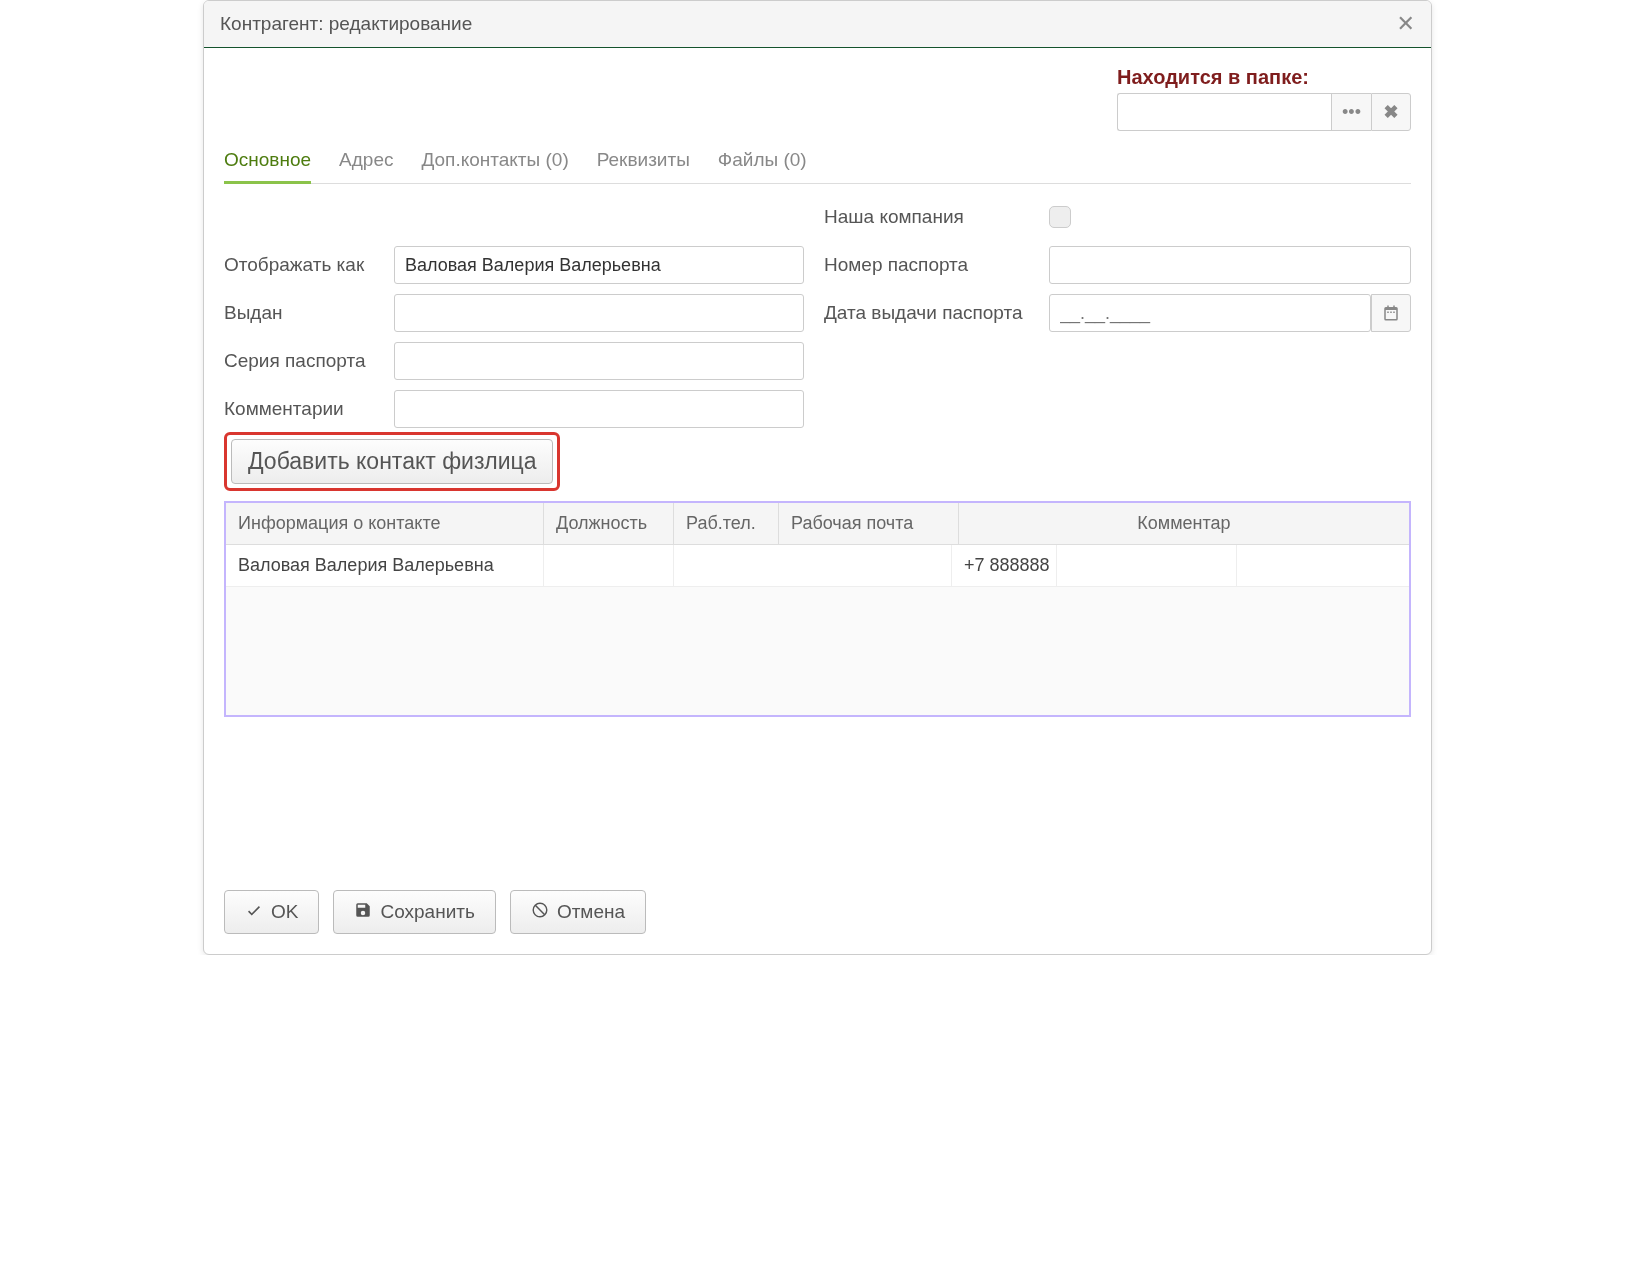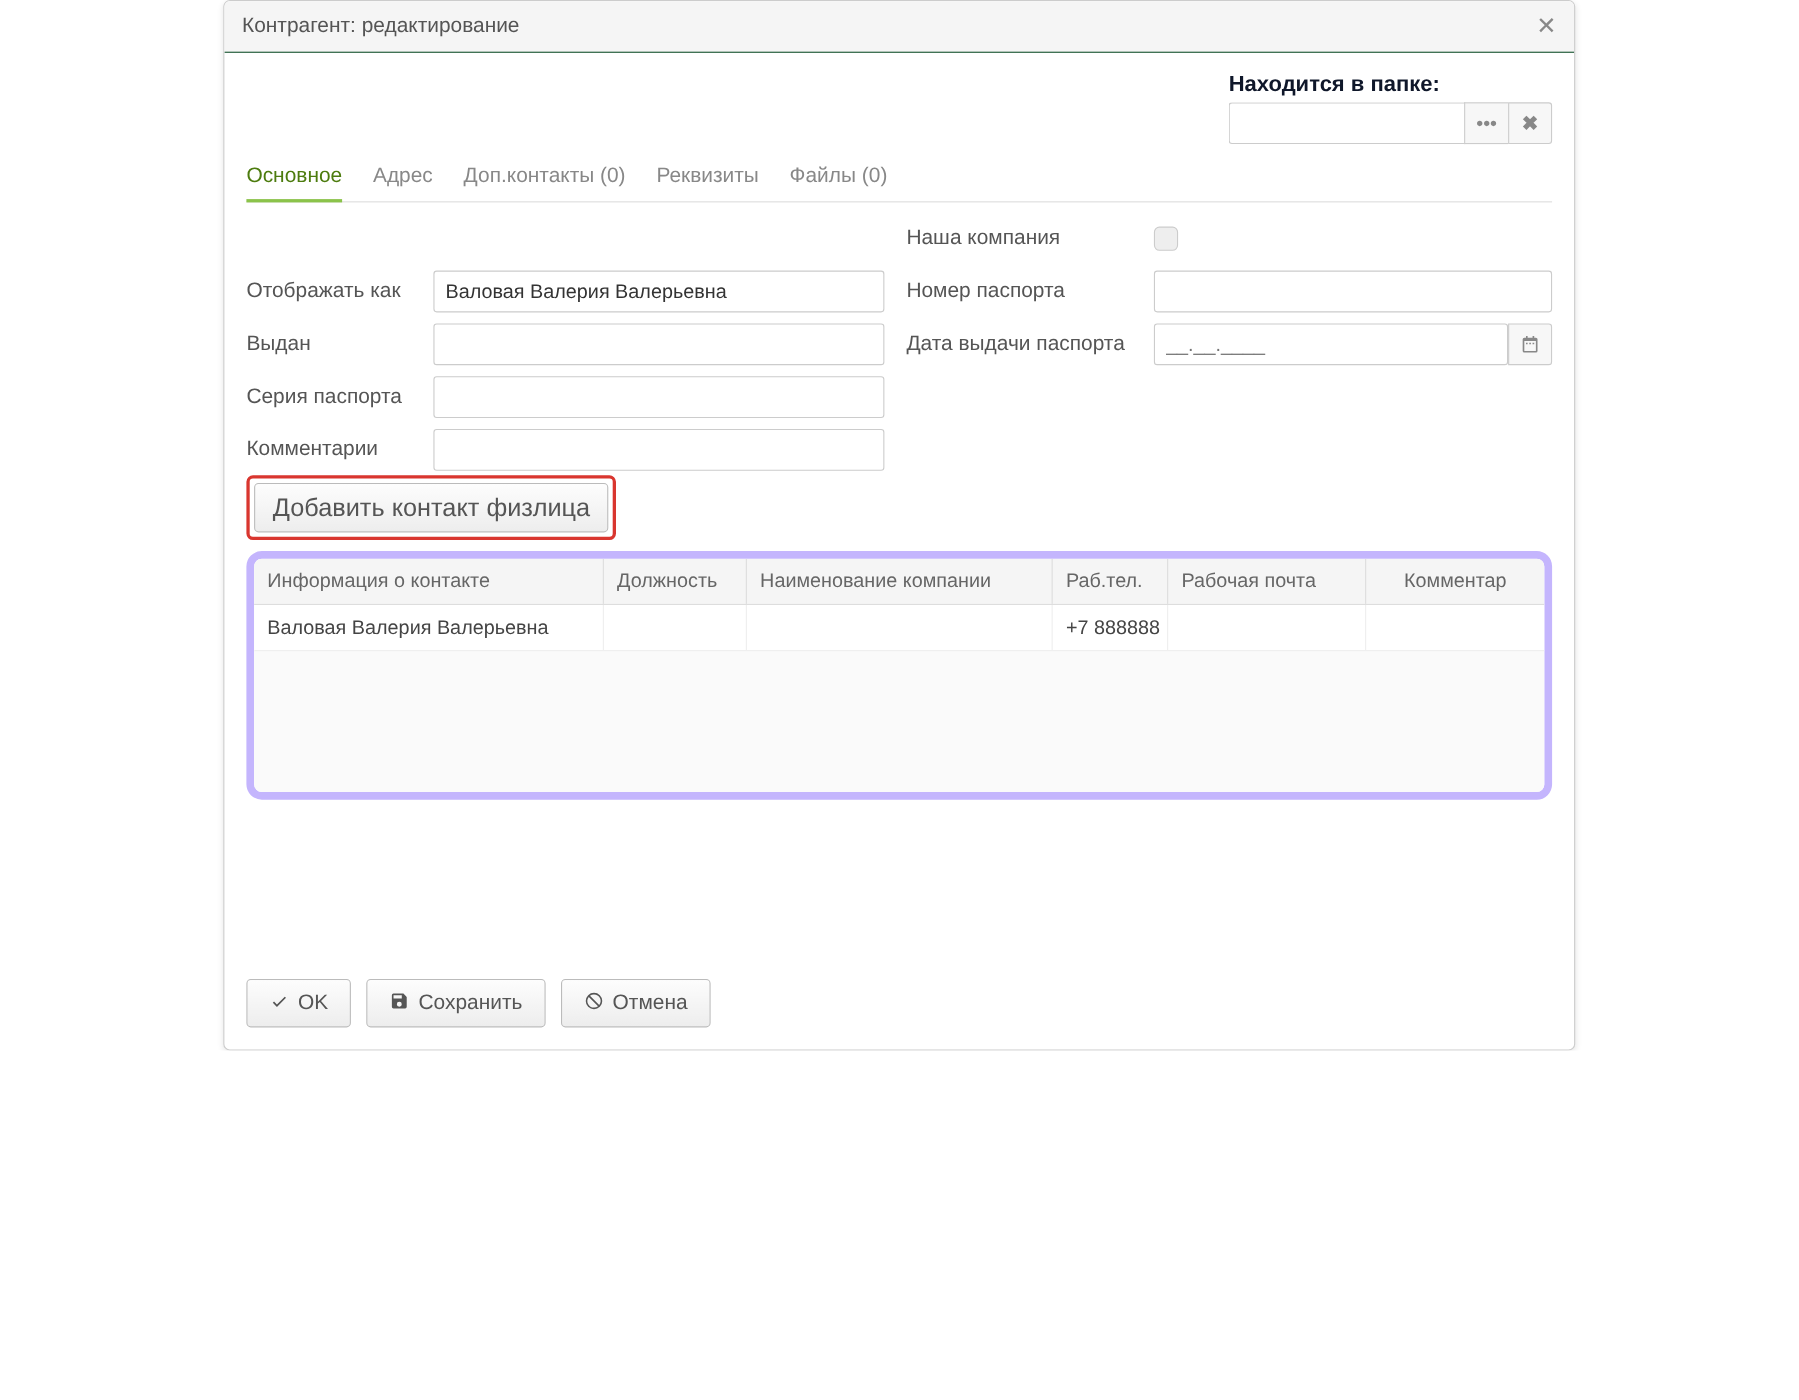--- a/index.html
+++ b/index.html
@@ -49,21 +49,21 @@
       margin-bottom: 10px;
     }
     .folder-block {
       display: flex;
       flex-direction: column;
       align-items: flex-start;
     }
     .folder-label {
       font-size: 20px;
       font-weight: 600;
-      color: #0f172a;
+      color: #7f1d1d;
       margin-bottom: 4px;
     }
     .folder-input-group {
       display: flex;
     }
     .folder-input {
       width: 214px;
       height: 38px;
       border: 1px solid #ccc;
       border-right: none;
@@ -191,22 +191,22 @@
     .add-contact-btn {
       background: linear-gradient(#fdfdfd, #ededed);
       border: 1px solid #bbb;
       border-radius: 4px;
       padding: 8px 16px;
       font-size: 23px;
       color: #555;
       cursor: pointer;
     }
     .table {
-      border: 7px solid #c4b5fd;
-      border-radius: 14px;
+      border: 2px solid #c4b5fd;
+      border-radius: 0;
       overflow: hidden;
     }
     .table-header {
       display: flex;
       background: #f5f5f5;
       border-bottom: 1px solid #ddd;
     }
     .table-header .th {
       padding: 10px 12px;
       font-size: 18px;
@@ -338,21 +338,20 @@
     </div>
 
     <div class="highlight-box">
       <button class="add-contact-btn">Добавить контакт физлица</button>
     </div>
 
     <div class="table">
       <div class="table-header">
         <div class="th col-info">Информация о контакте</div>
         <div class="th col-pos">Должность</div>
-        <div class="th col-comp">Наименование компании</div>
         <div class="th col-tel">Раб.тел.</div>
         <div class="th col-email">Рабочая почта</div>
         <div class="th col-comment">Комментар</div>
       </div>
       <div class="table-body-wrap">
         <div class="table-row">
           <div class="td col-info">Валовая Валерия Валерьевна</div>
           <div class="td col-pos"></div>
           <div class="td col-comp"></div>
           <div class="td col-tel">+7 888888</div>

